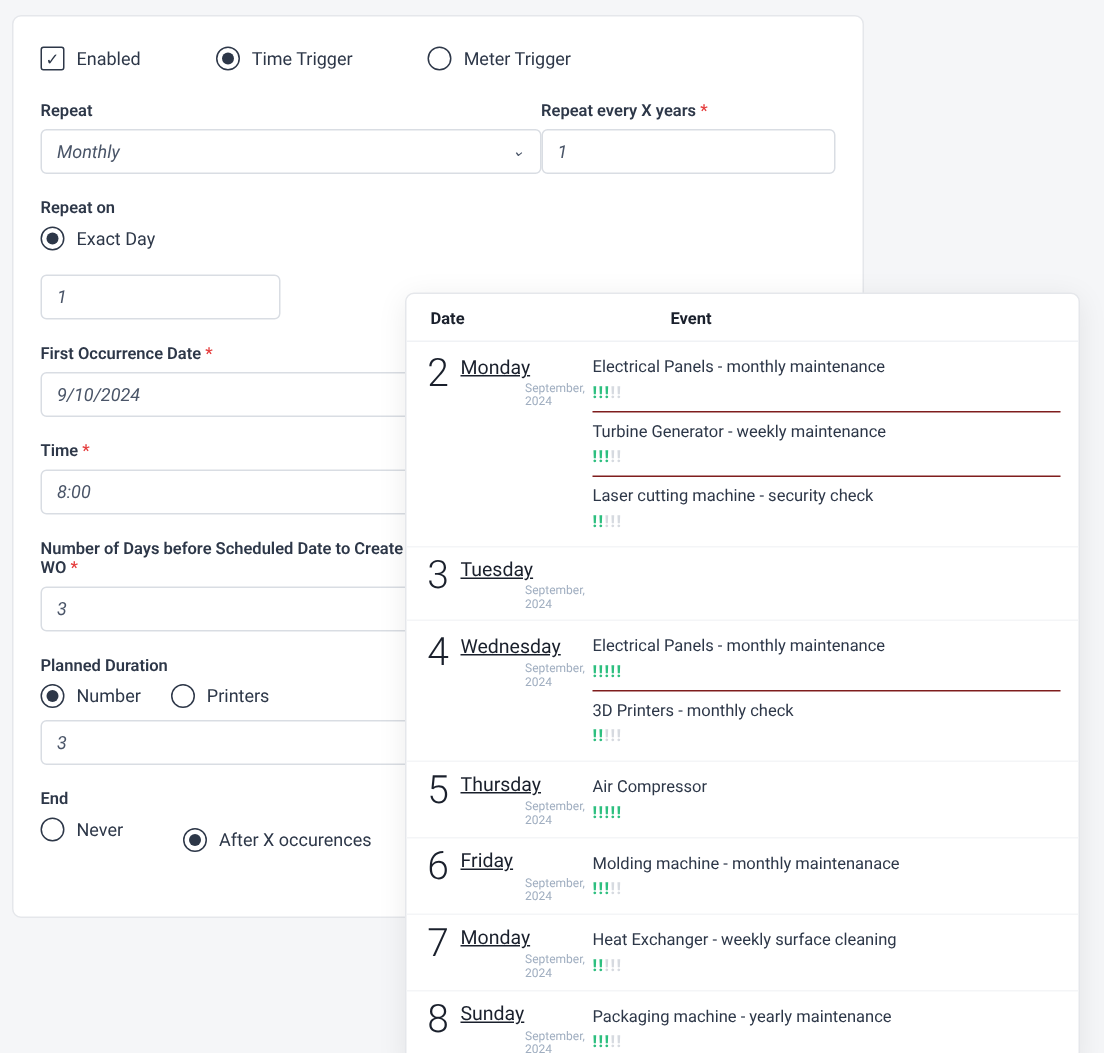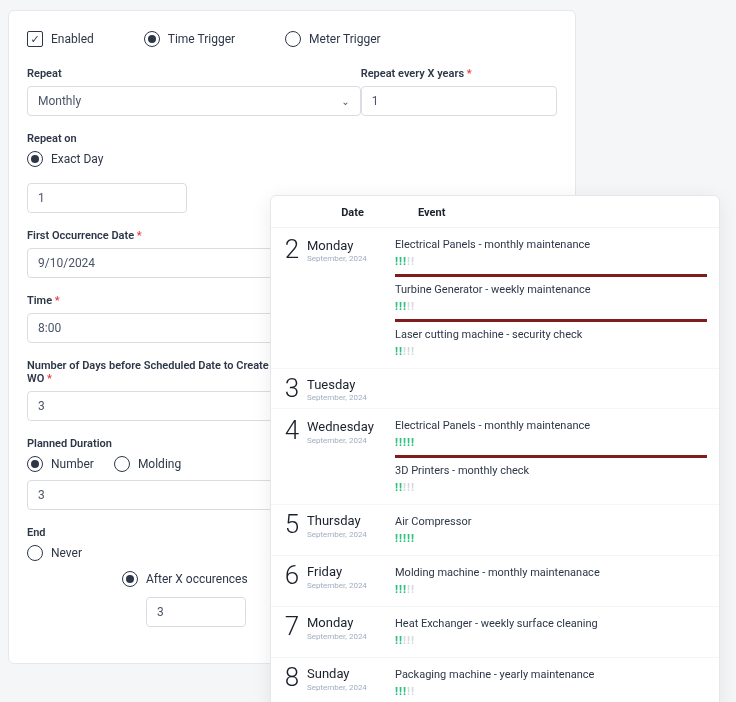--- a/index.html
+++ b/index.html
@@ -55,21 +55,21 @@
   .req { color: #e53e3e; }
   .input, .select {
     width: 100%;
     height: 30px;
     border: 1px solid #d9dde3;
     border-radius: 4px;
     padding: 0 10px;
     font-size: 12px;
     color: #4a5568;
     background: #fff;
-    display: flex; align-items: center; justify-content: space-between;
+    display: flex; align-items: center; justify-content: space-between; font-style: italic;
   }
   .select { cursor: pointer; }
   .select.disabled { background: #eef0f3; color: #a0aec0; }
   .chev { font-size: 10px; color: #4a5568; }
   .section { margin-bottom: 16px; }
   .two-col { display: flex; }
   .two-col > div { flex: 1; }
   .repeat-on-row { display: flex; gap: 20px; align-items:flex-start; }
   .small-input { width: 160px; }
   .cal-card {
@@ -81,64 +81,64 @@
     box-shadow: 0 4px 20px rgba(0,0,0,0.08);
   }
   .cal-header {
     display: flex;
     padding: 10px 16px 8px 16px;
     font-weight: 700;
     font-size: 11px;
     color: #1a202c;
     border-bottom: 1px solid #f0f2f5;
   }
-  .cal-date-col { width: 131px; text-align: center; }
-  .cal-event-col { flex: 1; }
+  .cal-date-col { width: 120px; }
+  .cal-event-col { flex: 1; margin-left: 40px; }
   .cal-body { }
   .cal-row { display: flex; border-top: 1px solid #f4f5f7; }
   .cal-row:first-child { border-top: none; }
   .cal-date {
     width: 120px;
     padding: 8px 0 8px 12px;
     display: flex; align-items: flex-start;
   }
   .cal-date.tight { padding-top: 6px; padding-bottom: 6px; }
   .cal-daynum {
     font-size: 26px;
     font-weight: 300;
     color: #1a202c;
     line-height: 1;
     margin-right: 6px;
     min-width: 18px;
     text-align: center;
   }
   .cal-daytext { }
-  .cal-dayname { font-size: 13px; color: #1a202c; line-height: 1.1; margin-top: 3px;}
-  .cal-daymeta { font-size: 8px; color: #a0aec0; margin-top: 1px;}
+  .cal-dayname { font-size: 13px; color: #1a202c; line-height: 1.1; margin-top: 3px; text-decoration: underline;}
+  .cal-daymeta { font-size: 8px; color: #a0aec0; margin-top: 1px; margin-left: 43px;}
   .cal-events { flex: 1; padding: 4px 12px 4px 4px; }
-  .cal-event { padding: 6px 0; border-top: 3px solid #7f1d1d; }
+  .cal-event { padding: 6px 0; border-top: 1px solid #7f1d1d; }
   .cal-event:first-child { border-top: none; }
   .cal-event-title { font-size: 11px; color: #2d3748; margin-bottom: 3px; }
   .ticks { display: flex; gap: 1px; }
   .tick {
     width: 2px;
     background: #2dbf7f;
     border-radius: 1px;
   }
   .tick::before {
     content:"!";
     color: #2dbf7f;
     font-weight: 800;
     font-size: 11px;
     line-height: 1;
   }
   .tick { width: auto; background: none; }
   .tick.off::before { color: #d6dae0; }
   .end-row { display:flex; gap: 40px; align-items:flex-start;}
-  .end-opt { display:flex; flex-direction:column; gap:10px;margin-top:26px;}
+  .end-opt { display:flex; flex-direction:row; gap:10px;}
 </style>
 </head>
 <body>
 
 <div class="card form-card">
 
   <div class="row top-row">
     <span class="opt">
       <span class="checkbox">
           <span class="checkmark">✓</span>
@@ -209,21 +209,21 @@
 
   <div class="section" style="width:250px">
     <span class="label">Planned Duration</span>
     <div class="row" style="gap:20px; margin-bottom:8px">
       <span class="opt">
         <span class="radio selected"></span>
         <span>Number</span>
       </span>
       <span class="opt">
         <span class="radio"></span>
-        <span>Molding</span>
+        <span>Printers</span>
       </span>
     </div>
     <div class="input">
       <span>3</span>
     </div>
   </div>
 
   <div class="section">
     <span class="label">End</span>
     <div class="end-row">

